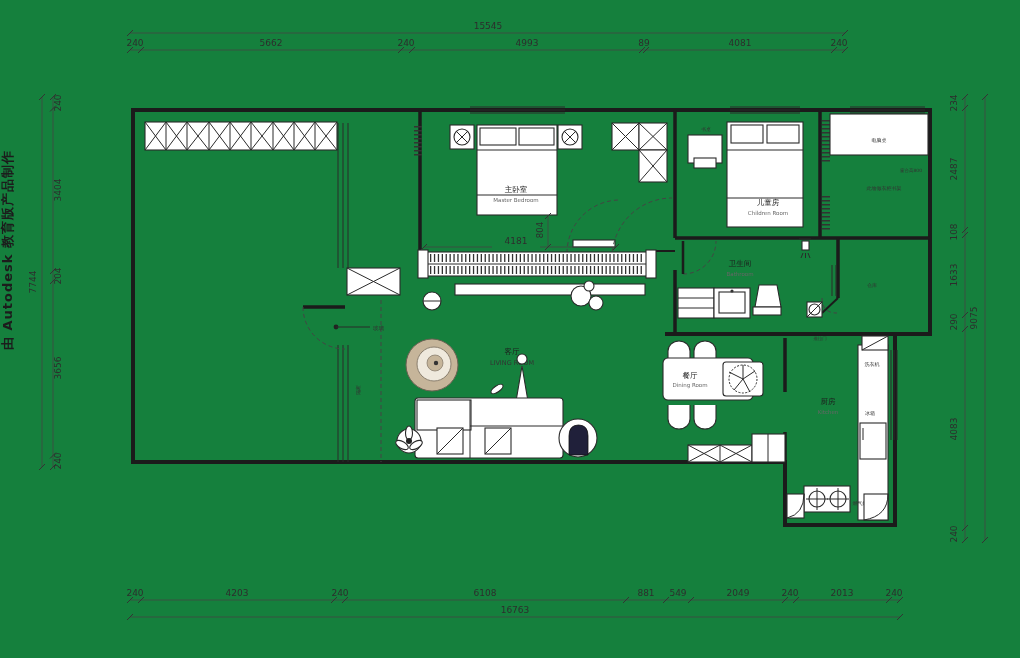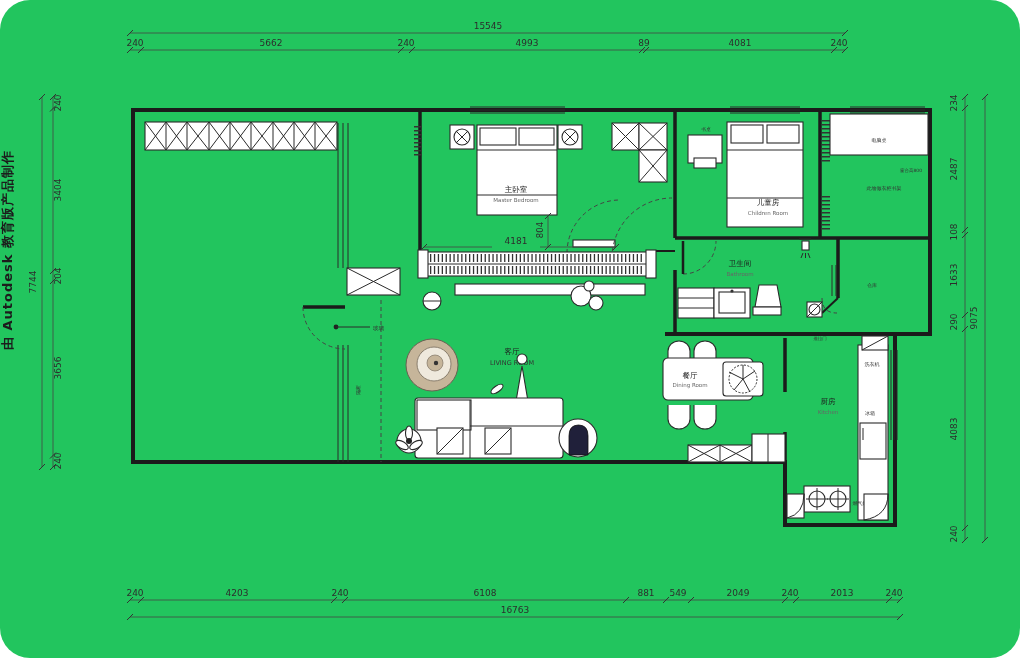--- a/index.html
+++ b/index.html
@@ -1,17 +1,17 @@
 <!DOCTYPE html>
 <html><head>
 <meta charset="utf-8">
 <style>
   html,body{margin:0;padding:0;background:#ffffff;}
-  #stage{position:relative;width:1020px;height:658px;background:#22c55e;overflow:hidden;
-         font-family:"DejaVu Sans",sans-serif;border-radius:30px;}
+  #stage{position:relative;width:1020px;height:658px;background:#15803d;overflow:hidden;
+         font-family:"DejaVu Sans",sans-serif;}
   svg text{font-family:"DejaVu Sans",sans-serif;fill:#333;}
   .dim{font-size:9px;text-anchor:middle;fill:#2d2d2d;}
   .dimS{font-size:8.5px;text-anchor:middle;fill:#2d2d2d;}
   .zh{font-size:7.5px;text-anchor:middle;fill:#1d1d1d;}
   .en{font-size:5.5px;text-anchor:middle;fill:#666;}
   .tiny{font-size:5px;text-anchor:middle;fill:#333;}
   .wm{font-size:13px;letter-spacing:1px;fill:#1c1c1c;text-anchor:middle;font-weight:bold;}
   .wall{stroke:#1b1b1b;fill:none;}
   .thin{stroke:#2a2a2a;fill:none;stroke-width:1;}
   .dimline{stroke:#444;stroke-width:0.8;fill:none;}

